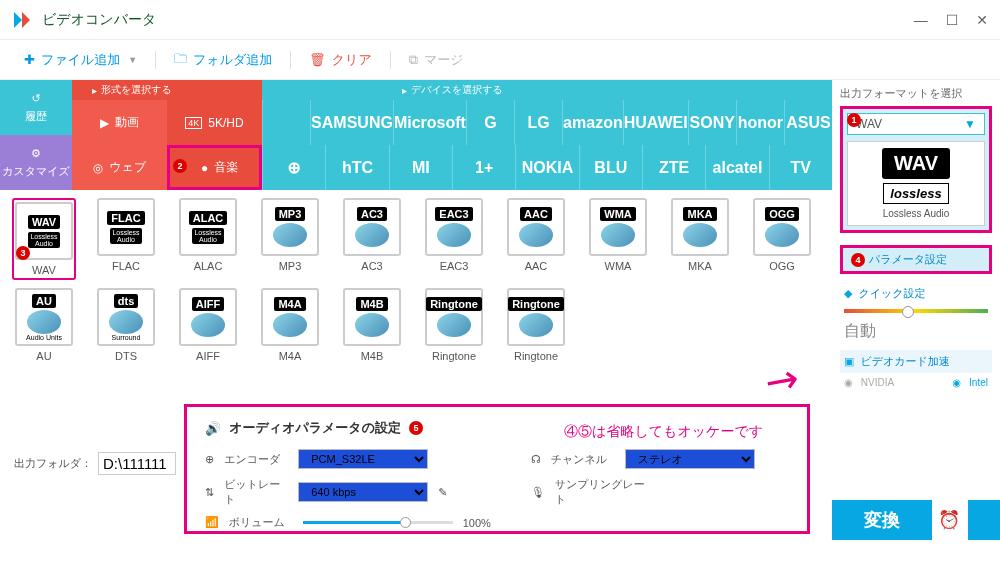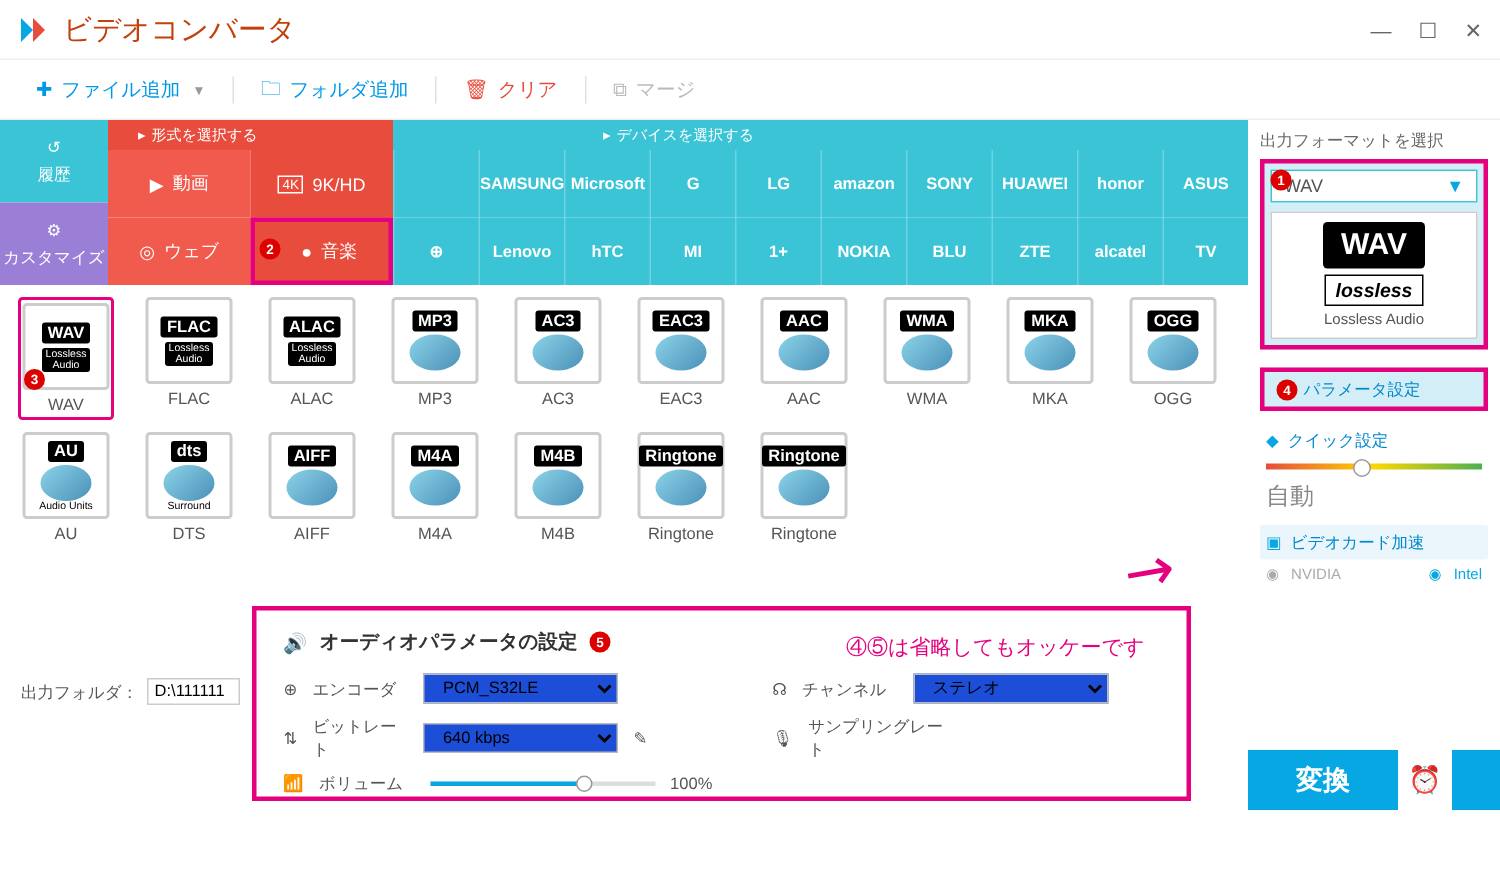--- a/index.html
+++ b/index.html
@@ -1,19 +1,19 @@
 <!DOCTYPE html>
 <html><head>
 <meta charset="utf-8">
 <style>
 *{box-sizing:border-box;margin:0;padding:0;font-family:"Meiryo","Segoe UI",sans-serif}
 body{width:1000px;height:582px;overflow:hidden;background:#fff}
 .titlebar{height:40px;display:flex;align-items:center;padding:0 12px;border-bottom:1px solid #eee}
 .logo-icon{width:20px;height:20px;margin-right:10px}
-.title{font-size:19px;color:#c2410c}
+.title{font-size:14px;color:#14532d}
 .win-controls{margin-left:auto;display:flex;gap:18px;color:#666;font-size:14px}
 .toolbar{height:40px;display:flex;align-items:center;padding:0 24px;gap:14px;border-bottom:1px solid #eee}
 .tb-btn{display:flex;align-items:center;gap:6px;font-size:13px;color:#333;cursor:pointer}
 .tb-blue{color:#0099e5}
 .tb-red{color:#e74c3c}
 .tb-gray{color:#bbb}
 .chev{font-size:9px;color:#999;margin-left:2px}
 .sep{width:1px;height:18px;background:#e0e0e0;margin:0 4px}
 .main{display:flex;height:460px}
 .left{width:832px}
@@ -26,38 +26,38 @@
 .cats{flex:1;display:flex;flex-direction:column}
 .cat-hdr{height:20px;display:flex;font-size:10px;color:#fff}
 .hdr-red{background:#e74c3c;width:190px;display:flex;align-items:center;padding-left:20px;gap:4px}
 .hdr-teal{background:#3bc4d6;flex:1;display:flex;align-items:center;padding-left:140px;gap:4px}
 .cat-body{flex:1;display:flex}
 .cat-cell{display:flex;align-items:center;justify-content:center;gap:6px;color:#fff;font-size:12px;cursor:pointer}
 .c-red{background:#f15b4e;width:95px}
 .c-red2{background:#e74c3c;width:95px}
 .c-sel{outline:3px solid #e4007f;outline-offset:-3px}
 .c-teal{background:#3bc4d6;flex:1;display:flex}
-.brand{flex:1;display:flex;align-items:center;justify-content:center;color:#fff;font-size:11px;font-weight:bold;border-left:1px solid rgba(255,255,255,0.25)}
+.brand{flex:1;display:flex;align-items:center;justify-content:center;color:#fff;font-size:16px;font-weight:bold;border-left:1px solid rgba(255,255,255,0.25)}
 .formats{padding:8px 12px;display:flex;flex-direction:column;gap:8px;height:210px}
 .fmt-row{display:flex;gap:18px}
 .fmt{width:64px;display:flex;flex-direction:column;align-items:center;gap:4px;cursor:pointer}
 .fmt-ico{width:58px;height:58px;background:#fff;border:2px solid #ccc;border-radius:3px;display:flex;flex-direction:column;align-items:center;justify-content:center;font-size:9px;position:relative}
 .fmt-ico .top{background:#000;color:#fff;padding:1px 4px;font-size:11px;font-weight:bold;border-radius:2px}
 .fmt-ico .mid{width:34px;height:24px;background:linear-gradient(135deg,#8bd4e8,#4a90b8);border-radius:50%;margin-top:2px}
 .fmt.sel{border:2px solid #e4007f;padding:2px;border-radius:3px}
 .fmt-lbl{font-size:11px;color:#555}
 .bot{display:flex;padding:4px 14px;align-items:flex-start}
 .out-folder{font-size:11px;color:#555;display:flex;align-items:center;gap:6px;margin-top:48px}
-.out-inp{border:1px solid #ccc;padding:2px 4px;font-size:11px;width:62px}
+.out-inp{border:1px solid #ccc;padding:2px 4px;font-size:15px;width:78px}
 .audio-panel{border:3px solid #e4007f;padding:12px 18px;width:626px;height:130px;position:relative;margin-left:8px}
 .ap-title{display:flex;align-items:center;gap:8px;font-size:13px;font-weight:bold;color:#333;margin-bottom:12px}
 .ap-row{display:flex;align-items:center;gap:10px;margin-bottom:8px;font-size:11px;color:#555}
 .ap-sel{border:1px solid #bbb;padding:2px 8px;font-size:11px;width:130px;background:#1d4ed8}
 .ap-lbl{width:64px}
-.note{position:absolute;right:28px;top:16px;color:#e4007f;font-size:14px}
+.note{position:absolute;right:44px;top:16px;color:#e4007f;font-size:14px}
 .arrow{position:absolute;right:8px;top:-50px;font-size:40px;color:#e4007f;transform:rotate(35deg)}
 .badge{display:inline-flex;width:14px;height:14px;background:#d00;color:#fff;border-radius:50%;font-size:9px;align-items:center;justify-content:center;font-weight:bold}
 .r-hdr{font-size:11px;color:#666;margin-bottom:5px}
 .r-box{border:3px solid #e4007f;padding:4px;position:relative;background:#d4eef8}
 .r-sel{background:#fff;border:1px solid #3bc4d6;padding:3px 8px;font-size:12px;color:#555;display:flex;justify-content:space-between;align-items:center;margin-bottom:6px}
 .r-preview{background:#fff;border:1px solid #ccc;padding:6px;display:flex;flex-direction:column;align-items:center;gap:4px}
 .r-preview .big{background:#000;color:#fff;padding:4px 12px;font-size:20px;font-weight:bold;border-radius:3px}
 .r-preview .los{border:1px solid #000;padding:2px 6px;font-size:13px;font-style:italic;font-weight:bold}
 .r-preview .sub{font-size:10px;color:#555}
 .r-param{border:3px solid #e4007f;padding:4px 8px;margin-top:12px;font-size:11px;color:#0088cc;display:flex;align-items:center;gap:4px;position:relative;background:#d4eef8}
@@ -138,48 +138,47 @@
               <span>デバイスを選択する</span>
             </div>
       </div>
       <div class="cat-body" style="height:44px">
         <div class="cat-cell c-red">
               <span>▶</span>
               <span>動画</span>
             </div>
         <div class="cat-cell c-red2">
               <span style="border:1px solid #fff;padding:0 2px;font-size:9px">4K</span>
-              <span>9K/HD</span>
+              <span>5K/HD</span>
             </div>
         <div class="c-teal" id="brand-row-1">
               <div class="brand"></div>
               <div class="brand">SAMSUNG</div>
               <div class="brand">Microsoft</div>
               <div class="brand">G</div>
               <div class="brand">LG</div>
               <div class="brand">amazon</div>
+              <div class="brand">HUAWEI</div>
               <div class="brand">SONY</div>
-              <div class="brand">HUAWEI</div>
               <div class="brand">honor</div>
               <div class="brand">ASUS</div>
             </div>
       </div>
       <div class="cat-body" style="height:46px">
         <div class="cat-cell c-red">
               <span>◎</span>
               <span>ウェブ</span>
             </div>
         <div class="cat-cell c-red2 c-sel" style="position:relative">
               <span class="badge" style="position:absolute;left:6px;top:14px">2</span>
               <span style="margin-left:10px">●</span>
               <span>音楽</span>
             </div>
         <div class="c-teal" id="brand-row-2">
               <div class="brand">⊕</div>
-              <div class="brand">Lenovo</div>
               <div class="brand">hTC</div>
               <div class="brand">MI</div>
               <div class="brand">1+</div>
               <div class="brand">NOKIA</div>
               <div class="brand">BLU</div>
               <div class="brand">ZTE</div>
               <div class="brand">alcatel</div>
               <div class="brand">TV</div>
             </div>
       </div>

